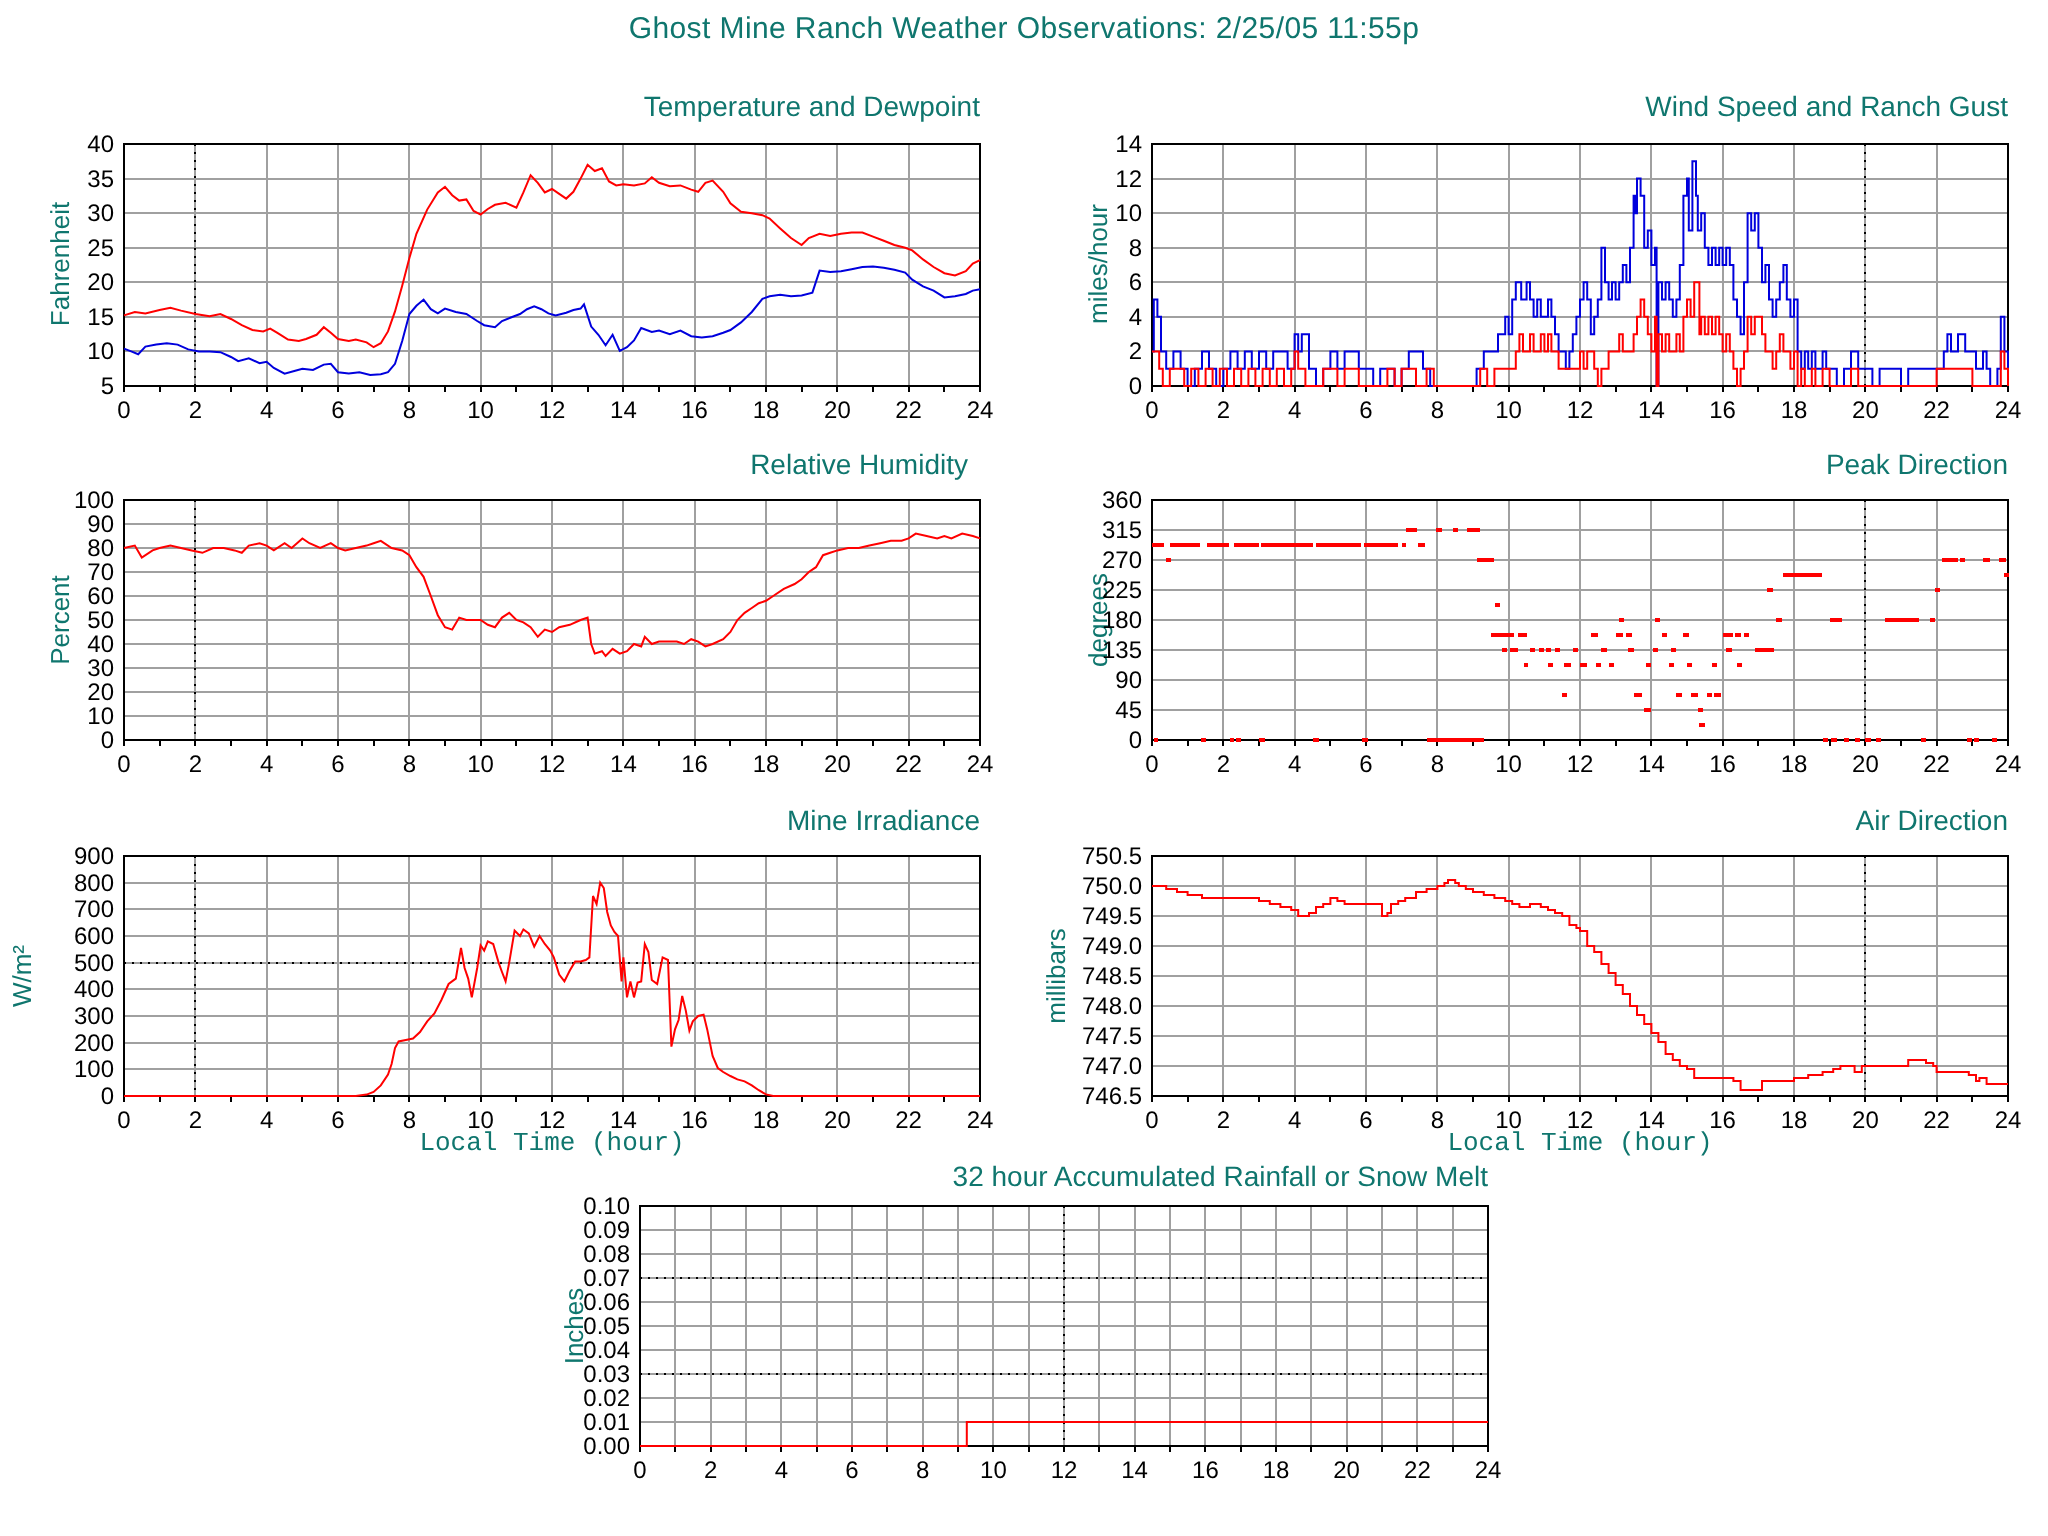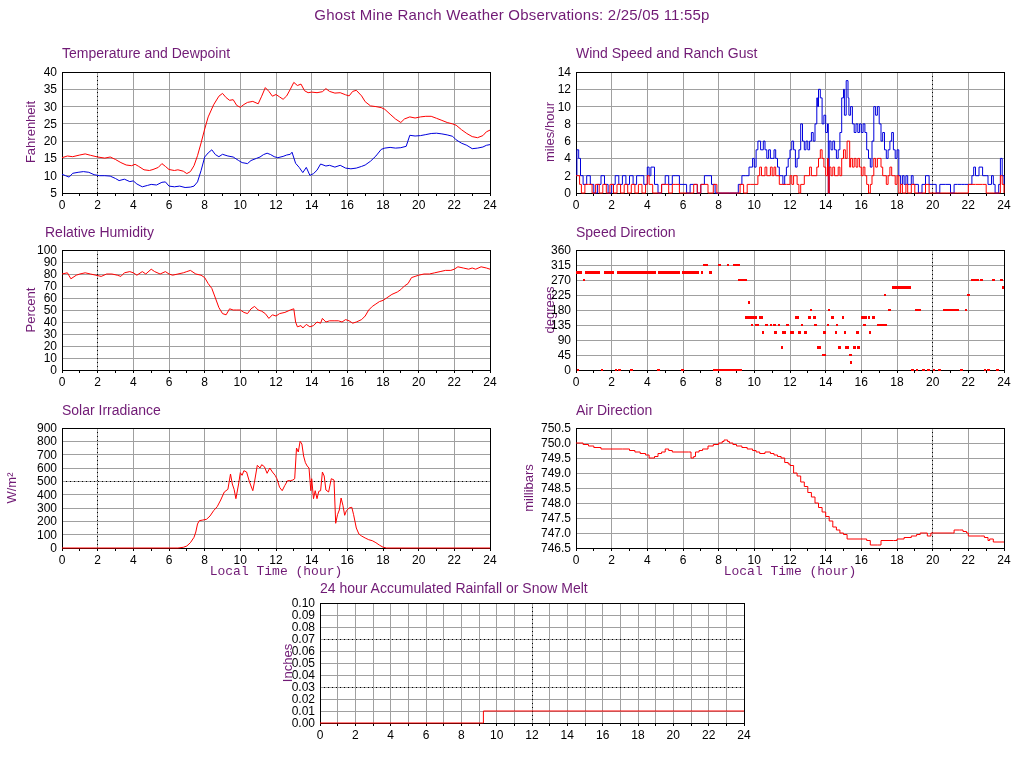--- a/index.html
+++ b/index.html
@@ -1,20 +1,20 @@
 <!DOCTYPE html>
 <html><head>
 <meta charset="utf-8">
 <style>
   html,body{margin:0;padding:0;background:#fff;}
   #page{position:relative;width:1024px;height:768px;background:#ffffff;
-        font-family:"Liberation Sans",sans-serif;color:#701a75;overflow:hidden;}
+        font-family:"Liberation Sans",sans-serif;color:#0f766e;overflow:hidden;}
   .page-title{position:absolute;left:0;right:0;top:6px;text-align:center;
               font-size:15px;letter-spacing:0.2px;}
-  .ctitle{position:absolute;text-align:left;font-size:14px;white-space:nowrap;}
+  .ctitle{position:absolute;text-align:right;font-size:14px;white-space:nowrap;}
   .ylab{position:absolute;transform:translate(-50%,-50%) rotate(-90deg);
         font-size:13px;white-space:nowrap;}
   .xlab{position:absolute;text-align:center;font-size:13px;font-family:Liberation Mono, monospace;}
   svg.chart{position:absolute;}
   svg text{font-family:"Liberation Sans",sans-serif;font-size:12px;fill:#000;}
 </style>
 </head>
 <body>
 
 <div id="page">
@@ -157,21 +157,21 @@
       <text x="57" y="100.4" text-anchor="end">4</text>
       <text x="57" y="83.1" text-anchor="end">6</text>
       <text x="57" y="65.9" text-anchor="end">8</text>
       <text x="57" y="48.6" text-anchor="end">10</text>
       <text x="57" y="31.3" text-anchor="end">12</text>
       <text x="57" y="14" text-anchor="end">14</text>
       <path d="M62 113.7H62.9V87.8H64.7V96.4H66.5V113.7H69.1V122.4H72.7V113.7H76.3V122.4H79.8V131H83.4V122.4H87V113.7H90.5V122.4H94.1V131H97.7V122.4H101.2V113.7H104.8V122.4H108.4V113.7H111.9V122.4H115.5V113.7H119.1V122.4H122.6V113.7H126.2V113.7H129.8V122.4H133.3V105.1H135.1V113.7H136.9V105.1H140.5V122.4H144V131H147.6V122.4H151.2V113.7H154.7V122.4H158.3V113.7H161.9V113.7H165.4V122.4H169V122.4H172.6V131H176.1V122.4H179.7V122.4H183.3V131H186.8V122.4H190.4V113.7H194V113.7H197.5V122.4H201.1V131H210V131H220.7V131H224.3V122.4H227.9V113.7H231.4V113.7H235V105.1H238.6V96.4H240.3V105.1H242.1V87.8H243.9V79.1H246.6V87.8H249.3V79.1H251V87.8H252.8V96.4H254.6V87.8H256.4V96.4H258.2V96.4H260V87.8H261.7V96.4H263.5V105.1H265.3V113.7H267.1V113.7H268.9V122.4H270.7V113.7H272.4V105.1H274.2V96.4H276V87.8H277.8V79.1H279.6V87.8H281.4V105.1H283.1V96.4H284.9V87.8H286.7V61.9H288.5V79.1H290.3V87.8H292V79.1H293.8V87.8H295.6V79.1H297.4V70.5H299.2V79.1H301V61.9H302.8V35.9H303.6V44.6H304.5V27.3H306.3V35.9H308.1V61.9H309.9V53.2H311.7V70.5H313.5V61.9H314.3V131H315.2V79.1H317V87.8H318.8V79.1H320.6V87.8H322.4V96.4H324.2V87.8H325.9V70.5H327.7V35.9H329.5V27.3H330.4V53.2H332.2V18.6H334V35.9H334.9V53.2H336.6V44.6H338.4V61.9H340.2V70.5H342V61.9H343.8V70.5H345.6V61.9H347.3V70.5H349.1V61.9H350.9V70.5H352.7V87.8H354.5V96.4H356.3V105.1H358V79.1H359.8V44.6H361.6V53.2H363.4V44.6H365.2V61.9H367V79.1H368.7V70.5H370.5V87.8H372.3V96.4H374.1V87.8H375.9V79.1H377.7V70.5H379.4V87.8H381.2V96.4H383V87.8H384.8V113.7H386.6V122.4H388.4V113.7H390.1V122.4H391.9V113.7H393.7V122.4H395.5V122.4H397.3V113.7H399.1V122.4H400.8V122.4H404.4V131H408V122.4H411.5V113.7H415.1V122.4H418.7V122.4H422.2V131H425.8V122.4H431.2V122.4H436.5V131H440.1V122.4H443.6V122.4H447.2V122.4H450.8V122.4H454.3V122.4H457.9V113.7H459.7V105.1H461.5V113.7H465V105.1H468.6V113.7H472.2V113.7H474V122.4H477.5V113.7H479.3V122.4H481.1V131H484.7V122.4H486.4V96.4H488.2V113.7H490V122.4" fill="none" stroke="#0000dd" stroke-width="1"></path>
       <path d="M62 113.7H63.8V113.7H65.6V122.4H67.4V131H70.9V122.4H74.5V122.4H78.1V131H81.6V122.4H85.2V131H88.8V122.4H92.3V131H95.9V122.4H99.5V131H103V122.4H106.6V131H110.2V122.4H113.7V131H117.3V122.4H120.9V131H124.4V122.4H128V131H131.6V122.4H133.3V113.7H135.1V122.4H138.7V131H144V131H147.6V122.4H151.2V122.4H154.7V131H158.3V122.4H161.9V122.4H165.4V131H169V131H174.4V131H179.7V122.4H183.3V131H186.8V122.4H190.4V122.4H194V131H199.3V122.4H202.9V131H208.2V131H215.4V131H222.5V131H226.1V122.4H229.6V131H233.2V122.4H236.8V122.4H240.3V122.4H243.9V113.7H245.7V105.1H247.5V113.7H251V105.1H252.8V113.7H256.4V105.1H258.2V113.7H260V105.1H261.7V113.7H265.3V122.4H268.9V122.4H272.4V122.4H276V113.7H277.8V122.4H279.6V113.7H283.1V122.4H284.9V131H286.7V122.4H290.3V113.7H293.8V113.7H295.6V105.1H297.4V113.7H301V113.7H302.8V105.1H304.5V96.4H306.3V87.8H308.1V96.4H309.9V105.1H311.7V113.7H313.5V96.4H314.3V131H315.2V105.1H317V113.7H318.8V105.1H320.6V113.7H324.2V105.1H325.9V113.7H327.7V96.4H329.5V87.8H331.3V96.4H333.1V79.1H334.9V79.1H335.7V105.1H336.6V96.4H338.4V105.1H340.2V96.4H342V105.1H343.8V96.4H345.6V105.1H347.3V113.7H349.1V105.1H350.9V113.7H352.7V122.4H354.5V131H356.3V122.4H358V113.7H359.8V96.4H361.6V105.1H363.4V96.4H365.2V96.4H367V105.1H368.7V113.7H372.3V122.4H374.1V113.7H375.9V105.1H377.7V113.7H379.4V113.7H381.2V122.4H383V113.7H384.8V131H386.6V122.4H388.4V131H391.9V122.4H393.7V131H397.3V122.4H400.8V131H406.2V131H411.5V122.4H415.1V131H420.5V131H425.8V131H432.9V131H438.3V131H443.6V131H449V131H454.3V122.4H457.9V122.4H461.5V122.4H465V122.4H468.6V122.4H472.2V131H475.7V131H479.3V131H482.9V131H486.4V113.7H488.2V122.4H490V131" fill="none" stroke="#ff0000" stroke-width="1"></path>
     </svg>
 
-  <div class="ctitle" style="left:45px;top:224px;width:428px">Relative Humidity</div>
+  <div class="ctitle" style="left:56px;top:224px;width:428px">Relative Humidity</div>
   <div class="ylab" style="left:30px;top:310px">Percent</div>
   <svg class="chart" style="left:0;top:240px" width="512" height="152">
       <line x1="97.7" y1="10" x2="97.7" y2="130" stroke="#a0a0a0" stroke-width="1" shape-rendering="crispEdges"></line>
       <line x1="133.3" y1="10" x2="133.3" y2="130" stroke="#a0a0a0" stroke-width="1" shape-rendering="crispEdges"></line>
       <line x1="169" y1="10" x2="169" y2="130" stroke="#a0a0a0" stroke-width="1" shape-rendering="crispEdges"></line>
       <line x1="204.7" y1="10" x2="204.7" y2="130" stroke="#a0a0a0" stroke-width="1" shape-rendering="crispEdges"></line>
       <line x1="240.3" y1="10" x2="240.3" y2="130" stroke="#a0a0a0" stroke-width="1" shape-rendering="crispEdges"></line>
       <line x1="276" y1="10" x2="276" y2="130" stroke="#a0a0a0" stroke-width="1" shape-rendering="crispEdges"></line>
       <line x1="311.7" y1="10" x2="311.7" y2="130" stroke="#a0a0a0" stroke-width="1" shape-rendering="crispEdges"></line>
       <line x1="347.3" y1="10" x2="347.3" y2="130" stroke="#a0a0a0" stroke-width="1" shape-rendering="crispEdges"></line>
@@ -234,21 +234,21 @@
       <text x="57" y="86" text-anchor="end">40</text>
       <text x="57" y="74" text-anchor="end">50</text>
       <text x="57" y="62" text-anchor="end">60</text>
       <text x="57" y="50" text-anchor="end">70</text>
       <text x="57" y="38" text-anchor="end">80</text>
       <text x="57" y="26" text-anchor="end">90</text>
       <text x="57" y="14" text-anchor="end">100</text>
       <polyline points="62,34 67.4,32.8 70.9,38.8 76.3,35.2 79.8,34 85.2,32.8 90.5,34 95.9,35.2 101.2,36.4 106.6,34 111.9,34 117.3,35.2 120.9,36.4 124.4,32.8 129.8,31.6 133.3,32.8 136.9,35.2 142.3,31.6 145.8,34 151.2,29.2 154.7,31.6 160.1,34 165.4,31.6 169,34 172.6,35.2 177.9,34 183.3,32.8 186.8,31.6 190.4,30.4 195.8,34 201.1,35.2 204.7,37.6 208.2,43.6 211.8,48.4 215.4,58 218.9,67.6 222.5,73.6 226.1,74.8 229.6,68.8 233.2,70 236.8,70 240.3,70 243.9,72.4 247.5,73.6 251,68.8 254.6,66.4 258.2,70 261.7,71.2 265.3,73.6 268.9,78.4 272.4,74.8 276,76 279.6,73.6 284.9,72.4 290.3,70 293.8,68.8 295.6,82 297.4,86.8 301,85.6 302.8,88 306.3,84.4 309.9,86.8 313.5,85.6 317,82 320.6,83.2 322.4,78.4 325.9,82 329.5,80.8 334.9,80.8 338.4,80.8 342,82 345.6,79.6 349.1,80.8 352.7,83.2 356.3,82 361.6,79.6 365.2,76 368.7,70 372.3,66.4 375.9,64 379.4,61.6 383,60.4 386.6,58 391.9,54.4 397.3,52 400.8,49.6 404.4,46 408,43.6 411.5,37.6 415.1,36.4 418.7,35.2 424,34 429.4,34 434.7,32.8 440.1,31.6 445.4,30.4 450.8,30.4 454.3,29.2 457.9,26.8 463.3,28 468.6,29.2 472.2,28 475.7,29.2 481.1,26.8 486.4,28 490,29.2" fill="none" stroke="#ff0000" stroke-width="1"></polyline>
     </svg>
 
-  <div class="ctitle" style="left:576px;top:224px;width:428px">Speed Direction</div>
+  <div class="ctitle" style="left:576px;top:224px;width:428px">Peak Direction</div>
   <div class="ylab" style="left:549px;top:310px">degrees</div>
   <svg class="chart" style="left:514px;top:240px" width="510" height="152">
       <line x1="97.7" y1="10" x2="97.7" y2="130" stroke="#a0a0a0" stroke-width="1" shape-rendering="crispEdges"></line>
       <line x1="133.3" y1="10" x2="133.3" y2="130" stroke="#a0a0a0" stroke-width="1" shape-rendering="crispEdges"></line>
       <line x1="169" y1="10" x2="169" y2="130" stroke="#a0a0a0" stroke-width="1" shape-rendering="crispEdges"></line>
       <line x1="204.7" y1="10" x2="204.7" y2="130" stroke="#a0a0a0" stroke-width="1" shape-rendering="crispEdges"></line>
       <line x1="240.3" y1="10" x2="240.3" y2="130" stroke="#a0a0a0" stroke-width="1" shape-rendering="crispEdges"></line>
       <line x1="276" y1="10" x2="276" y2="130" stroke="#a0a0a0" stroke-width="1" shape-rendering="crispEdges"></line>
       <line x1="311.7" y1="10" x2="311.7" y2="130" stroke="#a0a0a0" stroke-width="1" shape-rendering="crispEdges"></line>
       <line x1="347.3" y1="10" x2="347.3" y2="130" stroke="#a0a0a0" stroke-width="1" shape-rendering="crispEdges"></line>
@@ -397,21 +397,21 @@
       <line x1="457" y1="40" x2="465" y2="40" stroke="#ff0000" stroke-width="2.4" shape-rendering="crispEdges"></line>
       <line x1="465.9" y1="40" x2="468.6" y2="40" stroke="#ff0000" stroke-width="2.4" shape-rendering="crispEdges"></line>
       <line x1="469.5" y1="130" x2="472.2" y2="130" stroke="#ff0000" stroke-width="2.4" shape-rendering="crispEdges"></line>
       <line x1="473.1" y1="130" x2="475.7" y2="130" stroke="#ff0000" stroke-width="2.4" shape-rendering="crispEdges"></line>
       <line x1="477.5" y1="40" x2="481.1" y2="40" stroke="#ff0000" stroke-width="2.4" shape-rendering="crispEdges"></line>
       <line x1="482" y1="130" x2="484.7" y2="130" stroke="#ff0000" stroke-width="2.4" shape-rendering="crispEdges"></line>
       <line x1="485.5" y1="40" x2="489.1" y2="40" stroke="#ff0000" stroke-width="2.4" shape-rendering="crispEdges"></line>
       <line x1="488.2" y1="47.5" x2="490.4" y2="47.5" stroke="#ff0000" stroke-width="2.4" shape-rendering="crispEdges"></line>
     </svg>
 
-  <div class="ctitle" style="left:62px;top:402px;width:428px">Solar Irradiance</div>
+  <div class="ctitle" style="left:62px;top:402px;width:428px">Mine Irradiance</div>
   <div class="ylab" style="left:11px;top:488px">W/m²</div>
   <svg class="chart" style="left:0;top:418px" width="512" height="152">
       <line x1="97.7" y1="10" x2="97.7" y2="130" stroke="#a0a0a0" stroke-width="1" shape-rendering="crispEdges"></line>
       <line x1="133.3" y1="10" x2="133.3" y2="130" stroke="#a0a0a0" stroke-width="1" shape-rendering="crispEdges"></line>
       <line x1="169" y1="10" x2="169" y2="130" stroke="#a0a0a0" stroke-width="1" shape-rendering="crispEdges"></line>
       <line x1="204.7" y1="10" x2="204.7" y2="130" stroke="#a0a0a0" stroke-width="1" shape-rendering="crispEdges"></line>
       <line x1="240.3" y1="10" x2="240.3" y2="130" stroke="#a0a0a0" stroke-width="1" shape-rendering="crispEdges"></line>
       <line x1="276" y1="10" x2="276" y2="130" stroke="#a0a0a0" stroke-width="1" shape-rendering="crispEdges"></line>
       <line x1="311.7" y1="10" x2="311.7" y2="130" stroke="#a0a0a0" stroke-width="1" shape-rendering="crispEdges"></line>
       <line x1="347.3" y1="10" x2="347.3" y2="130" stroke="#a0a0a0" stroke-width="1" shape-rendering="crispEdges"></line>
@@ -548,21 +548,21 @@
       <text x="57" y="89" text-anchor="end">748.0</text>
       <text x="57" y="74" text-anchor="end">748.5</text>
       <text x="57" y="59" text-anchor="end">749.0</text>
       <text x="57" y="44" text-anchor="end">749.5</text>
       <text x="57" y="29" text-anchor="end">750.0</text>
       <text x="57" y="14" text-anchor="end">750.5</text>
       <path d="M62 25H69.1V26.5H74.5V28H79.8V29.5H87V31H108.4V31H115.5V32.5H120.9V34H126.2V35.5H131.6V37H135.1V40H140.5V38.5H144V35.5H147.6V34H151.2V31H154.7V32.5H158.3V34H174.4V34H177V40H179.7V38.5H181.5V34H185.1V32.5H188.6V31H194V28H199.3V26.5H204.7V25H208.2V23.5H210V22H213.6V23.5H215.4V25H218.9V26.5H222.5V28H227.9V29.5H233.2V31H238.6V32.5H242.1V34H245.7V35.5H251V34H256.4V35.5H260V37H263.5V38.5H267.1V40H270.7V44.5H274.2V46H276V47.5H279.6V55H283.1V58H286.7V64H290.3V68.5H293.8V74.5H297.4V79H301V85H304.5V89.5H308.1V94H311.7V98.5H315.2V103H318.8V109H322.4V112H325.9V115H329.5V116.5H333.1V121H349.1V121H352.7V122.5H356.3V127H363.4V127H367V122.5H379.4V122.5H383V121H390.1V119.5H397.3V118H402.6V116.5H406.2V115H413.3V118H416.9V115H438.3V115H440.1V112H445.4V112H449V113.5H452.6V115H454.3V118H466.8V118H470.4V119.5H474V122.5H475.7V121H479.3V124H490V124" fill="none" stroke="#ff0000" stroke-width="1"></path>
     </svg>
   <div class="xlab" style="left:576px;top:564px;width:428px">Local Time (hour)</div>
 
-  <div class="ctitle" style="left:320px;top:580px;width:424px">24 hour Accumulated Rainfall or Snow Melt</div>
+  <div class="ctitle" style="left:320px;top:580px;width:424px">32 hour Accumulated Rainfall or Snow Melt</div>
   <div class="ylab" style="left:287px;top:663px">Inches</div>
   <svg class="chart" style="left:258px;top:593px" width="510" height="152">
       <line x1="79.7" y1="10" x2="79.7" y2="130" stroke="#a0a0a0" stroke-width="1" shape-rendering="crispEdges"></line>
       <line x1="97.3" y1="10" x2="97.3" y2="130" stroke="#a0a0a0" stroke-width="1" shape-rendering="crispEdges"></line>
       <line x1="115" y1="10" x2="115" y2="130" stroke="#a0a0a0" stroke-width="1" shape-rendering="crispEdges"></line>
       <line x1="132.7" y1="10" x2="132.7" y2="130" stroke="#a0a0a0" stroke-width="1" shape-rendering="crispEdges"></line>
       <line x1="150.3" y1="10" x2="150.3" y2="130" stroke="#a0a0a0" stroke-width="1" shape-rendering="crispEdges"></line>
       <line x1="168" y1="10" x2="168" y2="130" stroke="#a0a0a0" stroke-width="1" shape-rendering="crispEdges"></line>
       <line x1="185.7" y1="10" x2="185.7" y2="130" stroke="#a0a0a0" stroke-width="1" shape-rendering="crispEdges"></line>
       <line x1="203.3" y1="10" x2="203.3" y2="130" stroke="#a0a0a0" stroke-width="1" shape-rendering="crispEdges"></line>

